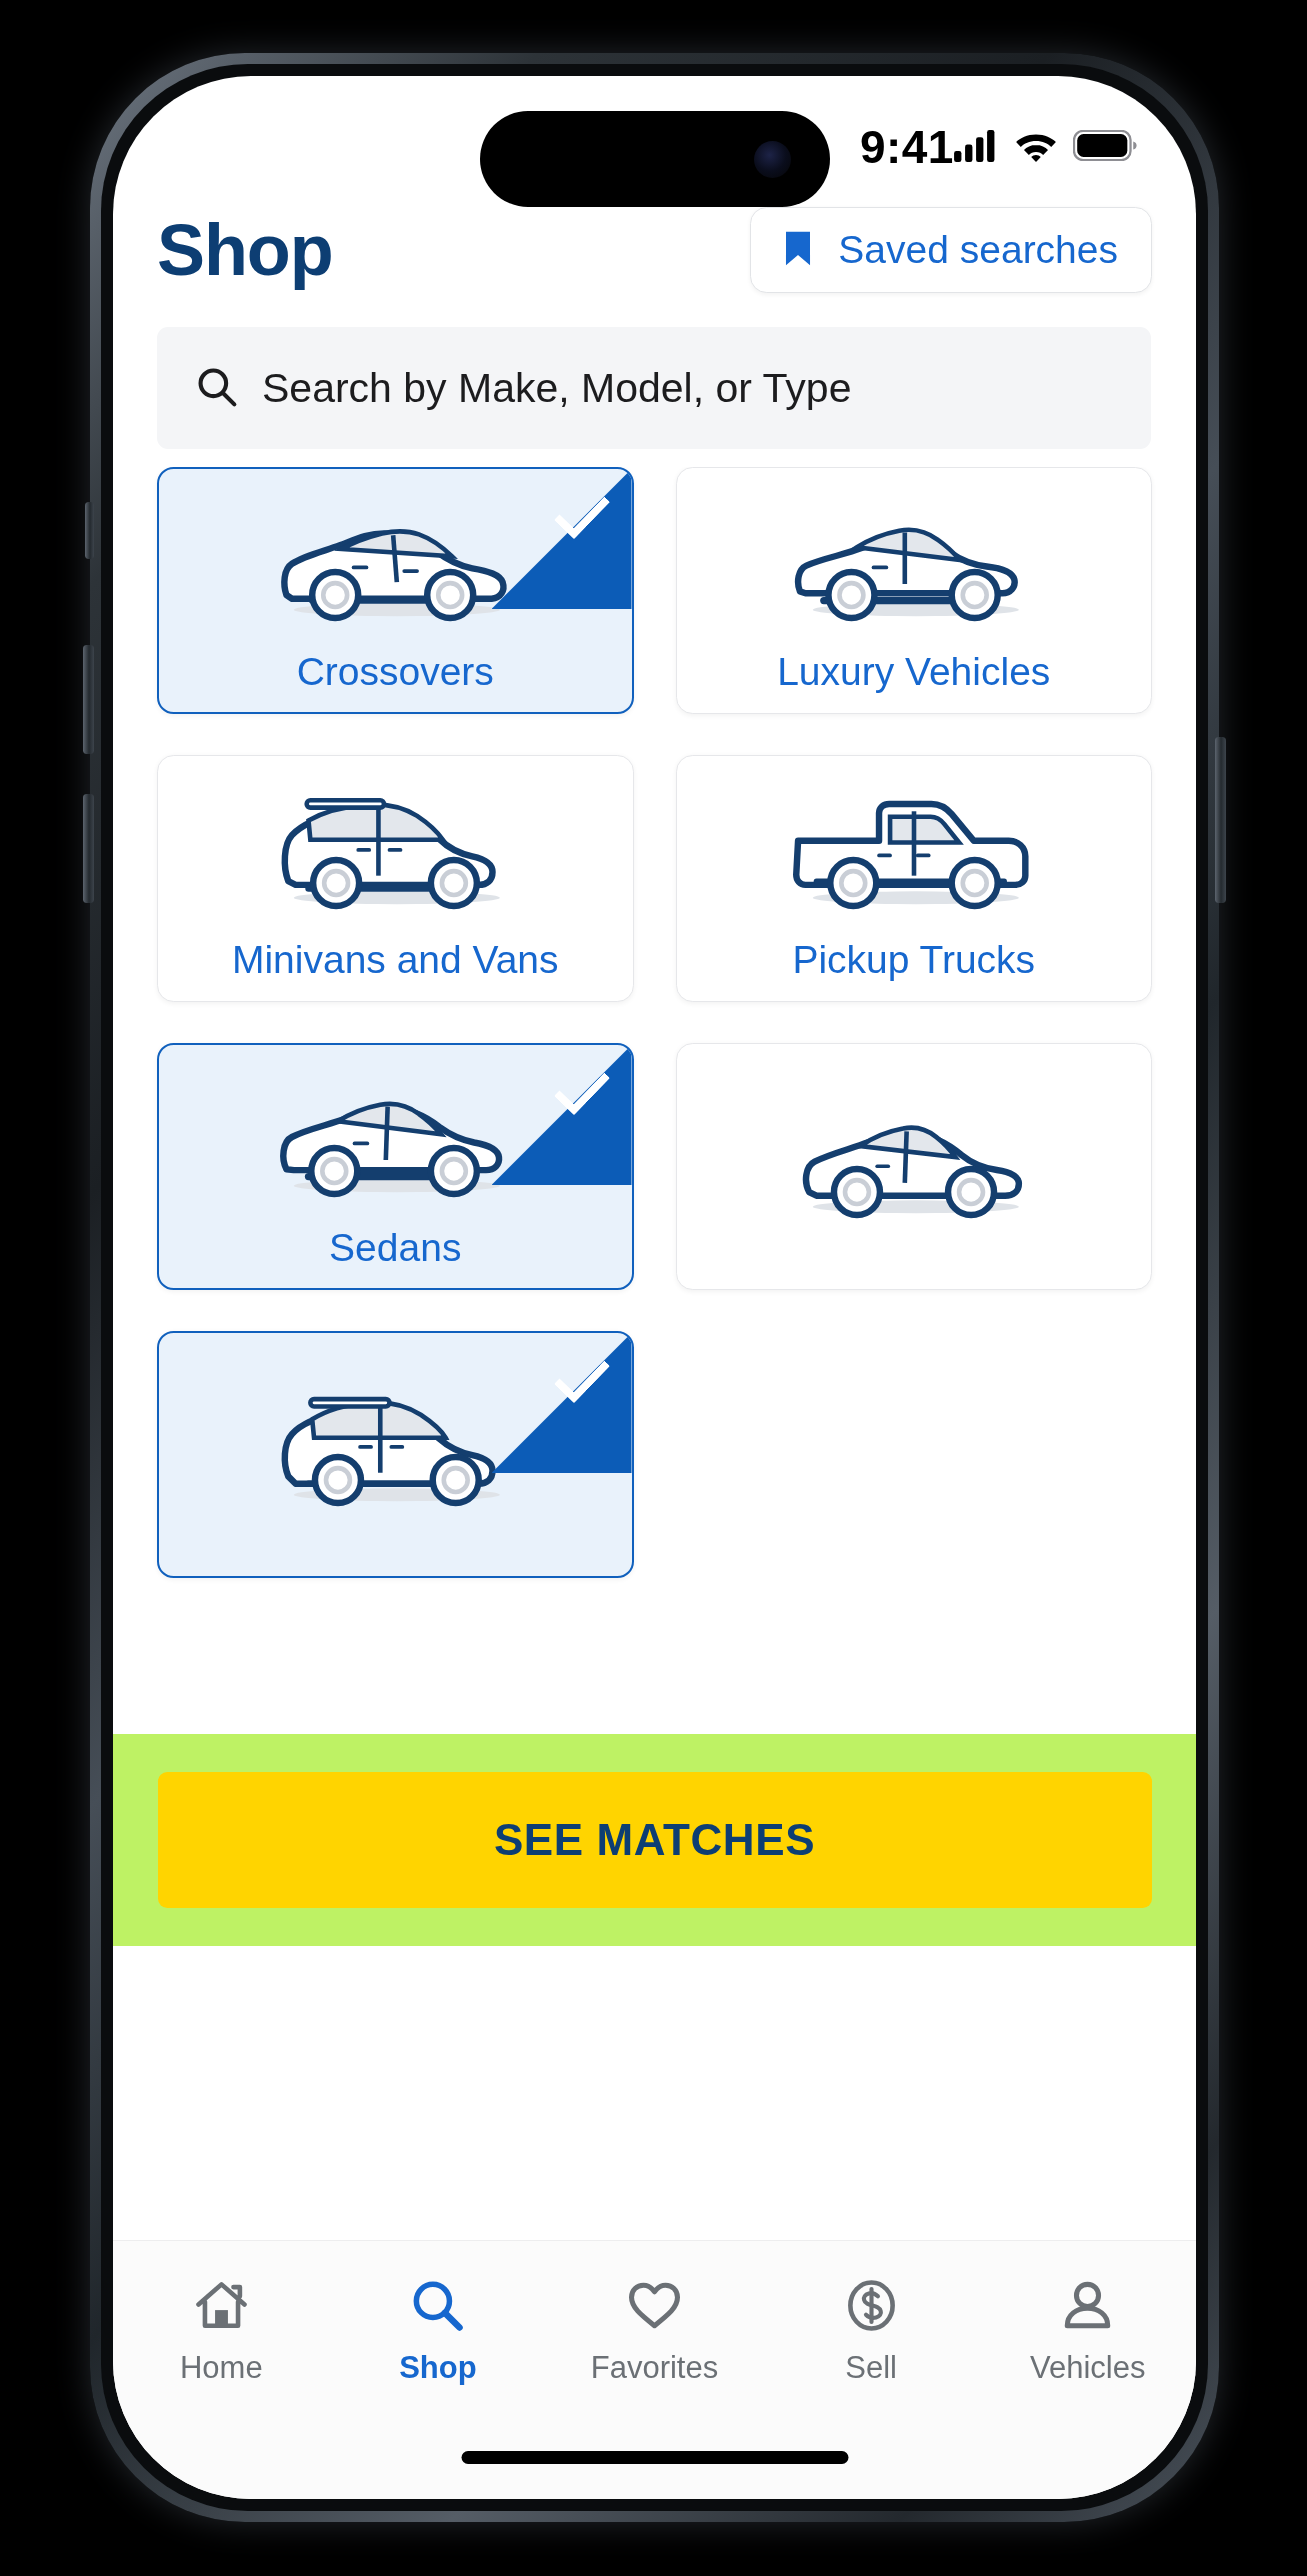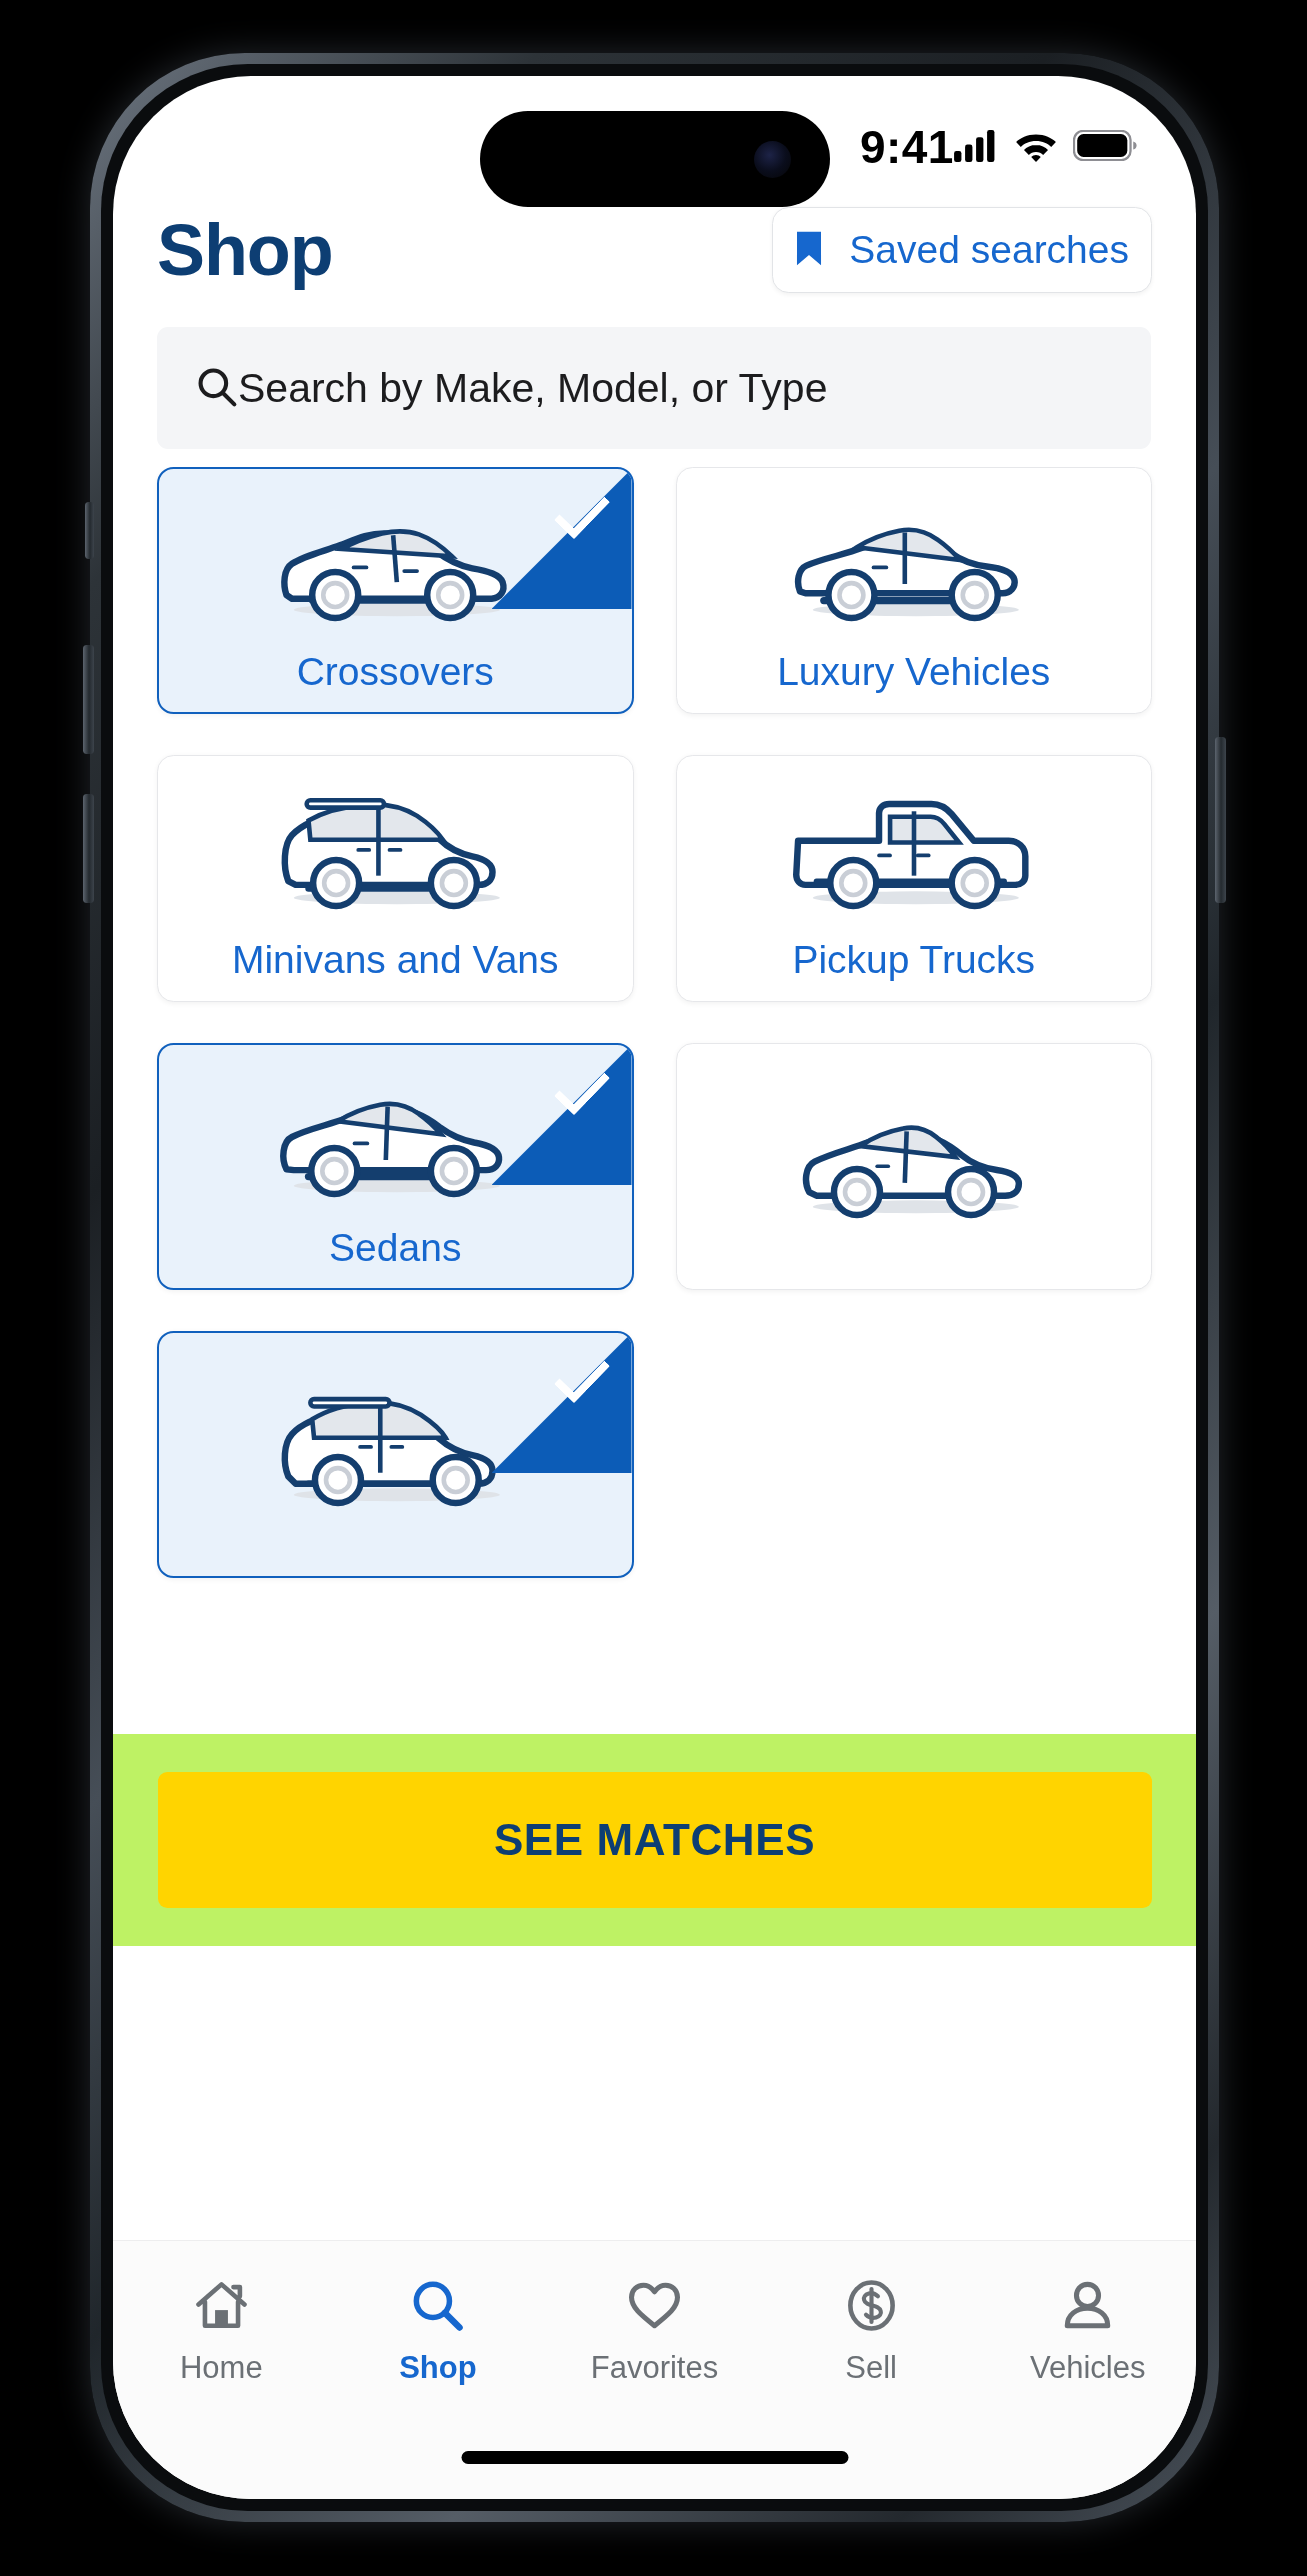--- a/index.html
+++ b/index.html
@@ -81,33 +81,33 @@
   }
   .page-title {
     font-size: 72px; font-weight: 700; color: #0d3e73;
     letter-spacing: -1.1px; line-height: 1;
   }
   .saved-searches-btn {
     display: flex; align-items: center; gap: 26px;
     background: #fff;
     border: 1.8px solid #e2e4e7;
     border-radius: 16.6px;
-    padding: 20px 22px;
+    padding: 20px 33px;
     box-shadow: 0 1.8px 4.6px rgba(0,0,0,.05);
   }
   .saved-searches-label { font-size: 39px; color: #1667ce; font-weight: 400; white-space: nowrap; }
 
   
   .search-bar {
     position: absolute; left: 44px; top: 251px;
     width: 994px; height: 122px;
     background: #f4f5f7;
     border-radius: 11px;
     display: flex; align-items: center;
-    padding: 0 39px;
+    gap: 24px; padding: 0 39px;
   }
   .search-placeholder { font-size: 41px; color: #1c1c1e; font-weight: 400; }
 
   
   .grid-wrap {
     position: absolute; left: 0; top: 391px;
     width: 1083px; height: 1282px;
     overflow: hidden;
   }
   .grid {

